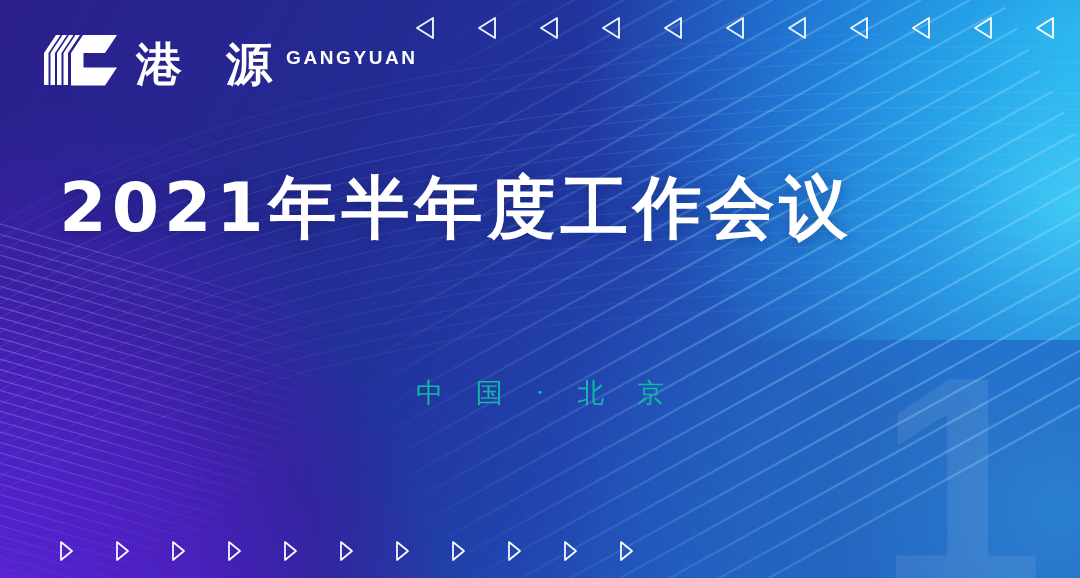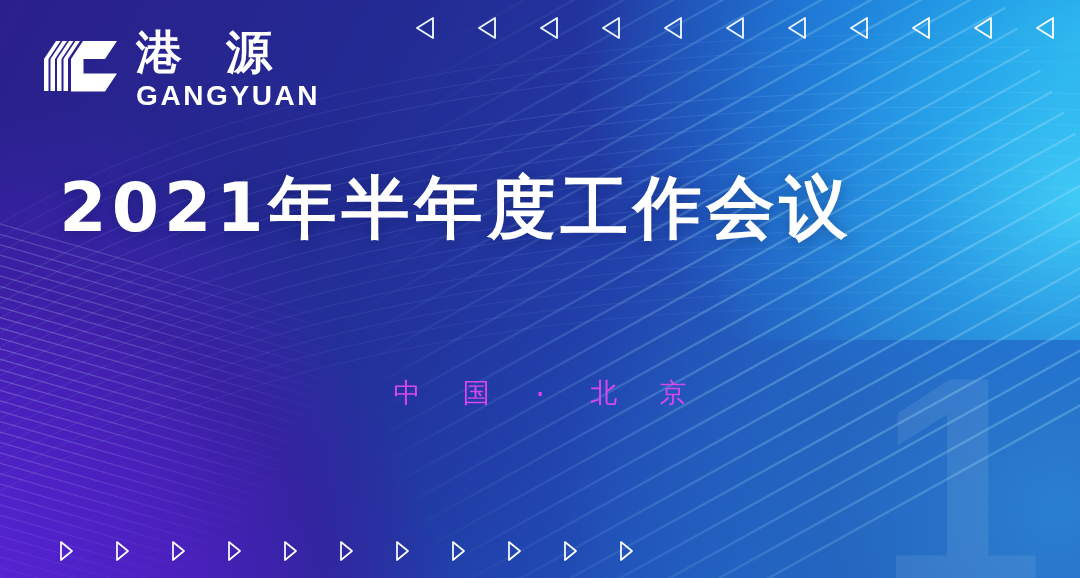--- a/index.html
+++ b/index.html
@@ -170,36 +170,36 @@
     align-items: center;
     gap: 14px;
   }
   .logo-mark {
     width: 86px;
     height: 72px;
     flex: 0 0 auto;
   }
   .logo-text {
     display: flex;
-    flex-direction: column;
+    flex-direction: row;
     align-items: flex-start;
     margin-top: 2px;
   }
   .logo-cn {
     color: #ffffff;
     font-size: 46px;
     font-weight: 700;
     line-height: 1;
     letter-spacing: 14px;
     white-space: nowrap;
     font-family: "DejaVu Sans", "Liberation Sans", sans-serif;
   }
   .logo-en {
     color: #ffffff;
-    font-size: 28px;
+    font-size: 19px;
     font-weight: 700;
     line-height: 1;
     letter-spacing: 2.6px;
     margin-top: 7px;
     white-space: nowrap;
   }
 
   
   .title-block {
     position: absolute;
@@ -218,27 +218,27 @@
     white-space: nowrap;
     font-family: "DejaVu Sans", "Liberation Sans", sans-serif;
     text-shadow: 0 2px 14px rgba(10,20,80,0.35);
   }
   .subtitle {
     position: absolute;
     top: 375px;
     left: 0;
     width: 1080px;
     text-align: center;
-    color: #d946ef;
+    color: #14b8a6;
     font-size: 27px;
     font-weight: 400;
     letter-spacing: 13px;
     text-indent: 13px;
     white-space: nowrap;
-    font-family: Liberation Mono, monospace;
+    font-family: Liberation Serif, serif;
     pointer-events: none;
   }
 </style>
 </head>
 <body>
 
 <div class="poster">
 
   <div class="bg-base"></div>
   <div class="bg-purple"></div>

